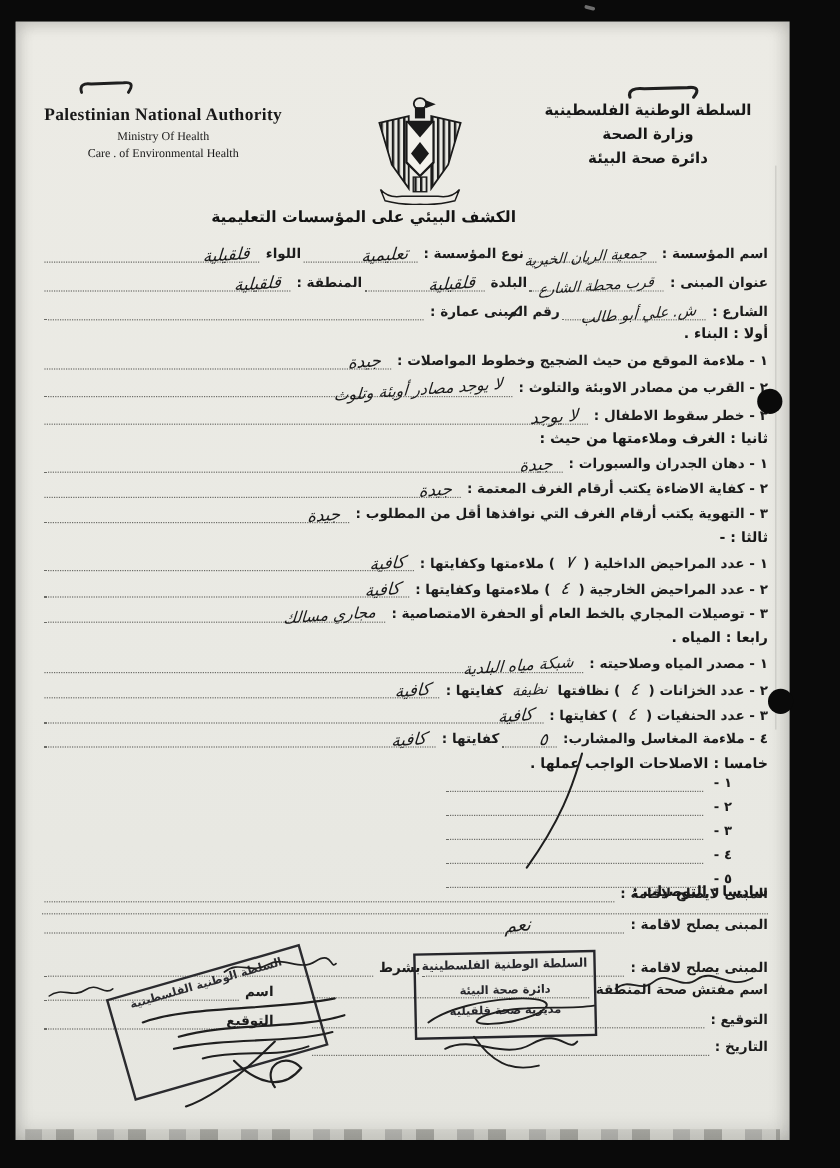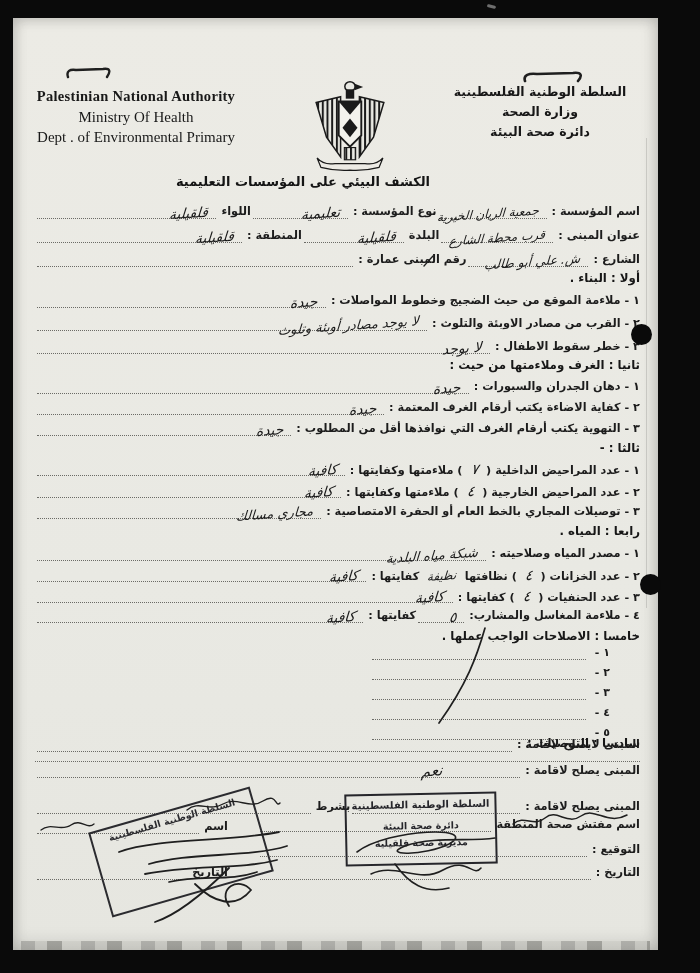--- a/index.html
+++ b/index.html
@@ -17,21 +17,21 @@
   .smudge{position:absolute;left:8px;right:8px;top:923px;height:9px;opacity:.55;
           background:repeating-linear-gradient(90deg,#8d8d89 0 14px,#bdbdb7 14px 26px,#75756f 26px 41px,#c9c9c2 41px 60px);}
   .punch{position:absolute;width:21px;height:21px;border-radius:50%;background:#0a0a0a;}
   .punch.p1{left:618px;top:306px;}
   .punch.p2{left:627px;top:556px;}
 
   .bracket{position:absolute;}
   .eng{position:absolute;left:14px;top:70px;width:218px;text-align:center;
        font-family:"Liberation Serif","DejaVu Serif",serif;color:#181818;}
   .eng .l0{font-size:14.5px;font-weight:bold;letter-spacing:.3px;margin-bottom:4px;}
-  .eng .l{font-size:15px;margin-bottom:3px;}
+  .eng .l{font-size:10px;margin-bottom:3px;}
   .arhead{position:absolute;right:12px;top:64px;width:212px;text-align:center;direction:rtl;
           font-size:12.5px;font-weight:600;line-height:20px;color:#171717;}
   .emblem{position:absolute;left:290px;top:60px;}
   .title{position:absolute;left:145px;top:156px;width:290px;text-align:center;direction:rtl;
          font-size:13px;font-weight:700;color:#141414;}
 
   .row{position:absolute;right:18px;left:22px;display:flex;direction:rtl;align-items:baseline;
        font-size:11.3px;font-weight:600;color:#1c1c1c;white-space:nowrap;}
   .row .lbl{flex:0 0 auto;}
   .dots{flex:1 1 20px;min-width:14px;border-bottom:1.4px dotted #6b6b66;align-self:flex-end;
@@ -75,21 +75,21 @@
     </div>
     <div class="bracket" style="left:508px;top:50px;">
       <svg width="64" height="12" viewBox="0 0 64 12">
           <path class="ink" stroke-width="2.6" d="M4 10 C2 4 8 2 16 3 L52 2 C60 1 62 4 57 10"></path>
         </svg>
     </div>
 
     <div class="eng">
       <div class="l0">Palestinian National Authority</div>
       <div class="l">Ministry Of Health</div>
-      <div class="l">Dept . of Environmental Primary</div>
+      <div class="l">Care . of Environmental Health</div>
     </div>
 
     <div class="emblem">
       <svg width="94" height="94" viewBox="0 0 100 100">
         <defs>
           <pattern id="st" width="5" height="6" patternUnits="userSpaceOnUse">
             <rect width="5" height="6" fill="#e9e9e3"></rect>
               <rect width="2.1" height="6" fill="#1a1a1a"></rect>
           </pattern>
         </defs>
@@ -334,22 +334,22 @@
     <div class="scribble" style="left:352px;top:842px;z-index:4;">
       <svg width="120" height="34" viewBox="0 0 120 34">
           <path class="ink" stroke-width="1.6" d="M6 14 C30 2 54 24 78 10 S108 18 116 8 M30 4 C44 24 60 34 84 28"></path>
         </svg>
     </div>
 
     <div class="row" style="top:802px;right:430px;left:22px;">
       <span class="lbl">اسم</span>
       <span class="dots"></span>
     </div>
-    <div class="row" style="top:848px;right:430px;left:22px;">
-      <span class="lbl">التاريخ</span>
+    <div class="row" style="top:826px;right:430px;left:22px;">
+      <span class="lbl">التوقيع</span>
       <span class="dots"></span>
     </div>
     <div class="stamp-l">
       <div class="s1">السلطة الوطنية الفلسطينية</div>
     </div>
     <div class="scribble" style="left:96px;top:800px;z-index:4;">
       <svg width="200" height="110" viewBox="0 0 200 110">
         <path class="ink" stroke-width="1.8" d="M10 34 C48 20 120 24 170 14"></path>
         <path class="ink" stroke-width="1.8" d="M40 46 C80 34 140 40 178 28 M36 56 C84 46 130 52 168 42"></path>
         <path class="ink" stroke-width="1.7" d="M60 64 C92 56 120 64 148 54"></path>

